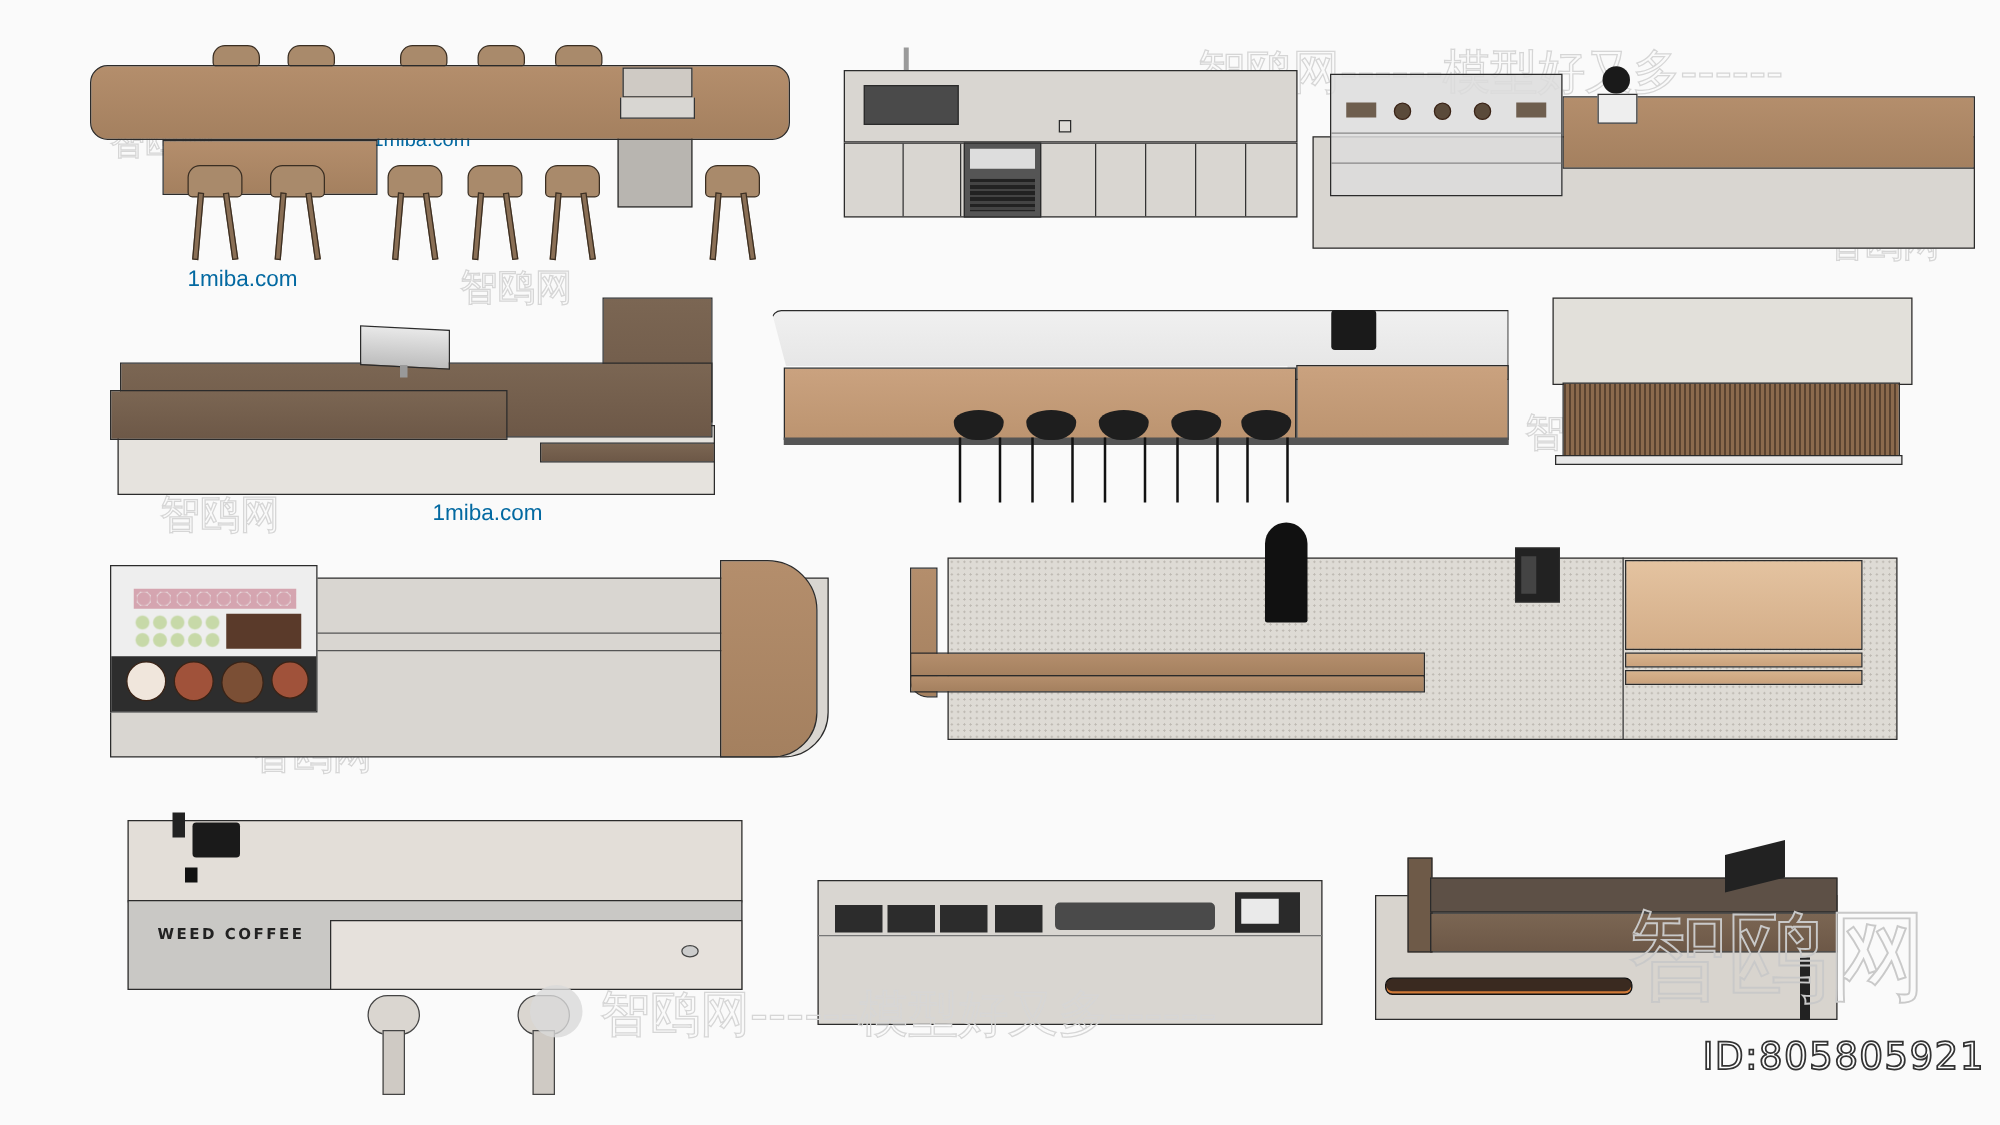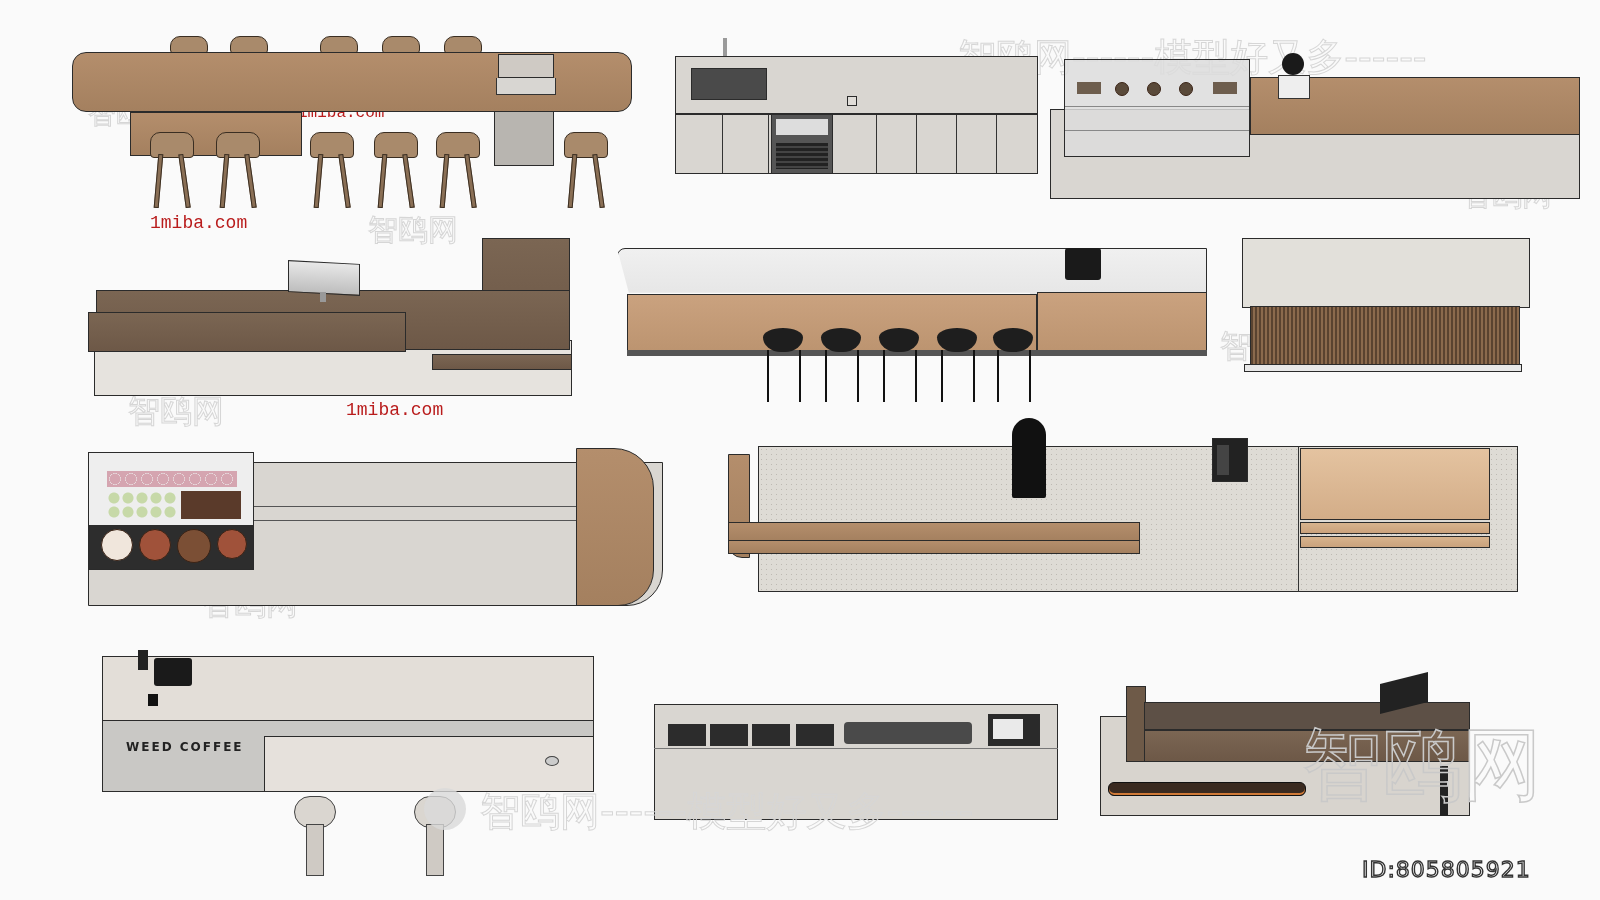--- a/index.html
+++ b/index.html
@@ -10,22 +10,22 @@
   .wood-lt{background:linear-gradient(180deg,#d7b38d,#caa27c);}
   .wood-dk{background:linear-gradient(180deg,#7b6653,#6d5847);}
   .stone{background:#d9d6d1;}
   .stone-lt{background:#e6e3de;}
   .speck{background-color:#dedbd5;background-image:radial-gradient(#bdb9b2 0.8px,transparent 1px);background-size:5px 5px;}
   .stool-seat{background:#a98a6b;border:1px solid #3a2e22;border-radius:10px 10px 4px 4px;}
   .leg{background:#8a6f55;width:3px;border:1px solid #3a2e22;}
   .bstool{background:#1e1e1e;border-radius:50% 50% 45% 45%/40% 40% 60% 60%;}
   .wire{border-left:2px solid #111;border-right:2px solid #111;}
   .wm{color:transparent;-webkit-text-stroke:1px #d6d6d6;font-family:"DejaVu Sans",sans-serif;white-space:nowrap;pointer-events:none;}
-  .wm-soft{color:#b91c1c;font-family:Liberation Mono, monospace;white-space:nowrap;pointer-events:none;}
-  .id-text{color:#fff;-webkit-text-stroke:1.4px #333;font-family:"DejaVu Sans",sans-serif;font-size:22px;letter-spacing:1px;margin-top:29px;}
+  .wm-soft{color:#0369a1;font-family:Liberation Sans, sans-serif;white-space:nowrap;pointer-events:none;}
+  .id-text{color:#fff;-webkit-text-stroke:1.4px #333;font-family:"DejaVu Sans",sans-serif;font-size:30px;letter-spacing:1px;}
   .slats{background:repeating-linear-gradient(90deg,#5a4330 0 2px,#8b6a4d 2px 4px);}
   .menu-panel{background:#2c2c2c;}
   .dark{background:#2d2d2d;}
   .cake{border-radius:50%;border:1px solid #3a2316;}
 </style>
 </head>
 <body>
 
 <div class="abs wm" style="left:958px;top:32px;font-size:38px;"><span>智鸥网</span><span>------</span><span>模型好又多</span><span>------</span></div>
 <div class="abs wm" style="left:88px;top:95px;font-size:28px;">智鸥网</div>

